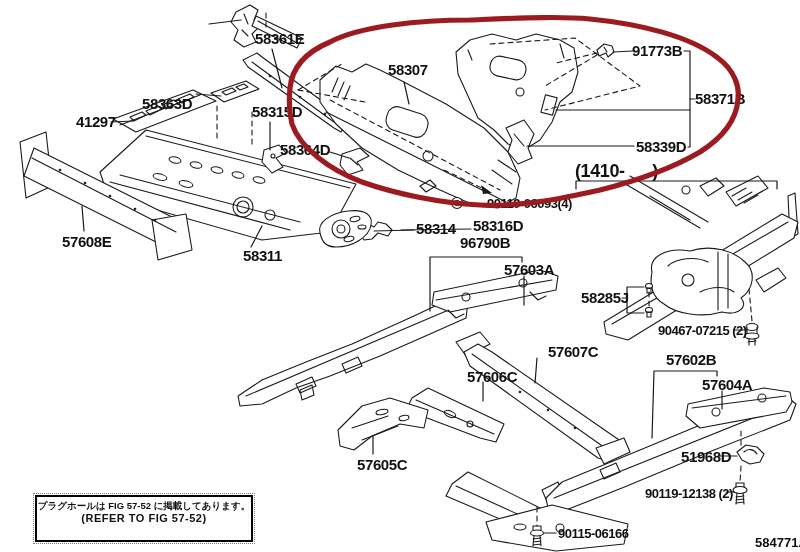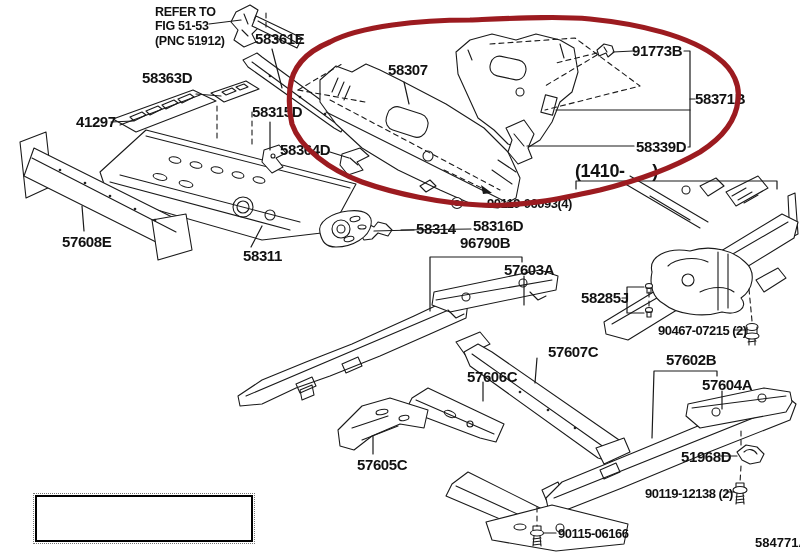--- a/index.html
+++ b/index.html
@@ -290,28 +290,23 @@
         <path d="M444,170 L486,190"></path>
         <path d="M749,289 L752,321"></path>
         <path d="M649,292 L649,306"></path>
         <path d="M741,431 L741,447 M741,466 L740,483"></path>
         <path d="M537,507 L537,526"></path>
       </g>
       <polygon points="492,193 481,185 483,194" fill="#1a1a1a" stroke="none"></polygon>
     </g>
   </svg>
 
-  <div class="refer-note">
-    <div>REFER TO</div>
-    <div>FIG 51-53</div>
-    <div>(PNC 51912)</div>
-  </div>
 
   <div class="lbl" style="left:255px;top:31px">58361E</div>
-  <div class="lbl" style="left:142px;top:70px">58363D</div>
+  <div class="lbl" style="left:142px;top:96px">58363D</div>
   <div class="lbl" style="left:76px;top:114px">41297</div>
   <div class="lbl" style="left:252px;top:104px">58315D</div>
   <div class="lbl" style="left:280px;top:142px">58364D</div>
   <div class="lbl" style="left:388px;top:62px">58307</div>
   <div class="lbl" style="left:632px;top:43px">91773B</div>
   <div class="lbl" style="left:695px;top:91px">58371B</div>
   <div class="lbl" style="left:636px;top:139px">58339D</div>
   <div class="lbl pre" style="left:575px;top:162px;font-size:18px">(1410-      )</div>
   <div class="lbl" style="left:473px;top:218px">58316D</div>
   <div class="lbl small" style="left:487px;top:197px">90119-06093(4)</div>
@@ -325,20 +320,22 @@
   <div class="lbl" style="left:548px;top:344px">57607C</div>
   <div class="lbl" style="left:467px;top:369px">57606C</div>
   <div class="lbl" style="left:666px;top:352px">57602B</div>
   <div class="lbl" style="left:702px;top:377px">57604A</div>
   <div class="lbl" style="left:357px;top:457px">57605C</div>
   <div class="lbl" style="left:681px;top:449px">51968D</div>
   <div class="lbl small" style="left:645px;top:487px">90119-12138 (2)</div>
   <div class="lbl small" style="left:558px;top:527px">90115-06166</div>
 
   <div id="note-box">
+    <div class="jp">プラグホールは FIG 57-52 に掲載してあります。</div>
+    <div class="rf">(REFER TO FIG 57-52)</div>
   </div>
 
   <div id="fig-id">584771A</div>
 
   <svg class="overlay" width="800" height="552" viewBox="0 0 800 552">
     <path d="M290,88
          C292,68 306,52 330,42
          C360,26 420,20 470,20
          C520,18 560,16 590,19
          C640,24 690,36 718,58

